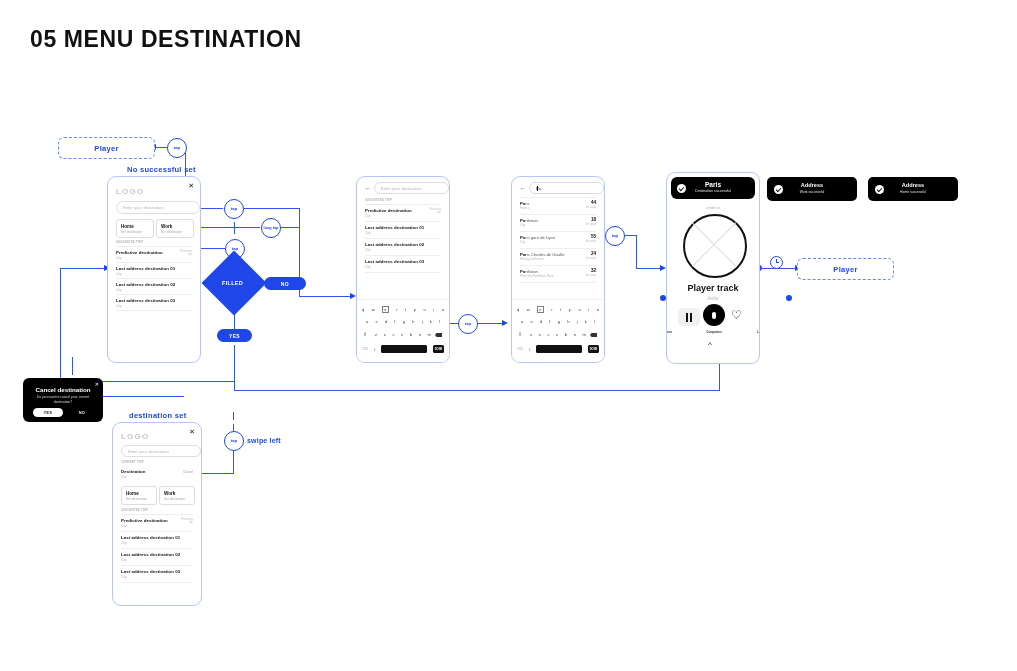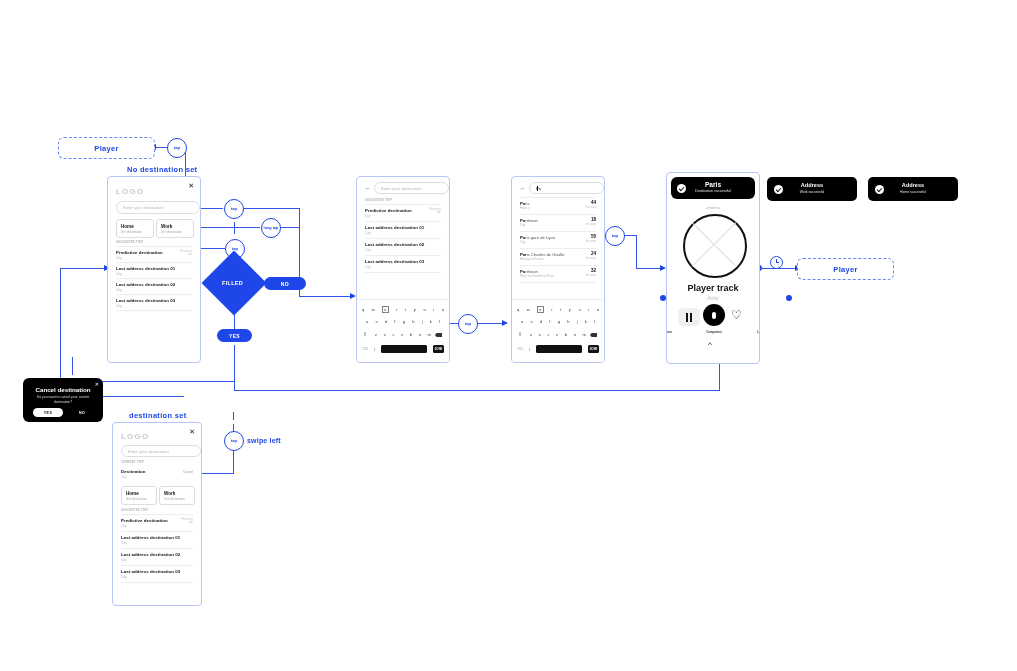--- a/index.html
+++ b/index.html
@@ -47,21 +47,21 @@
   .dashbox{position:absolute;border:1px dashed #6b86f2;border-radius:6px;
            display:flex;align-items:center;justify-content:center;
            color:#1f46e8;font-size:7.5px;font-weight:bold;letter-spacing:.3px;background:#fff;}
 
   
   .clockc{position:absolute;width:11px;height:11px;border-radius:50%;border:1.1px solid #1f46e8;background:#fff;}
   .clockc:before{content:"";position:absolute;left:4.6px;top:1.8px;width:1px;height:3.6px;background:#1f46e8;}
   .clockc:after{content:"";position:absolute;left:5px;top:5.2px;width:3px;height:1px;background:#1f46e8;}
 
   
-  .phone{position:absolute;background:#fff;border:1px solid #b9c6f5;border-radius:4px;overflow:hidden;}
+  .phone{position:absolute;background:#fff;border:1px solid #b9c6f5;border-radius:9px;overflow:hidden;}
 
   .logo{position:absolute;font-size:8px;color:#c9c9c9;font-weight:bold;letter-spacing:1.2px;}
   .xclose{position:absolute;font-size:7px;color:#222;font-weight:bold;line-height:1;}
 
   .searchfield{position:absolute;border:1px solid #ddd;border-radius:9px;background:#fff;
                display:flex;align-items:center;padding-left:6px;}
   .searchfield span{font-size:4.2px;color:#b5b5b5;}
   .searchfield.typed span{color:#333;}
 
   .chip{position:absolute;border:1px solid #ddd;border-radius:3px;background:#fff;}
@@ -129,20 +129,21 @@
   .pl-mic .micbody{width:4px;height:7px;background:#fff;border-radius:2px;position:relative;}
   .pl-heart{position:absolute;font-size:12px;color:#111;line-height:1;}
   .pl-cap{position:absolute;width:100%;text-align:center;font-size:2.8px;color:#333;font-weight:bold;}
   .pl-chev{position:absolute;font-size:8px;color:#111;line-height:1;}
 </style>
 </head>
 <body>
 
 <div class="canvas">
 
+  <div class="abs page-title">05 MENU DESTINATION</div>
 
   <div class="ln lnh abs" style="left:152px;top:147px;width:24px;"></div>
   <div class="arrow arr-l abs" style="left:150px;top:143.5px;"></div>
   <div class="ln lnv abs" style="left:185px;top:147px;height:44px;"></div>
   <div class="ln lnh abs" style="left:185px;top:191px;width:6px;"></div>
 
   <div class="dot abs" style="left:177px;top:205px;"></div>
   <div class="ln lnh abs" style="left:180px;top:208px;width:43px;"></div>
   <div class="ln lnh abs" style="left:241px;top:208px;width:59px;"></div>
   <div class="ln lnv abs" style="left:299px;top:208px;height:88px;"></div>
@@ -238,21 +239,21 @@
   <div class="diamond" style="left:211px;top:260px;"></div>
   <div class="diamond-lbl" style="left:222px;top:280px;">FILLED</div>
 
   <div class="pill" style="left:264px;top:277px;width:42px;">
     <span>NO</span>
   </div>
   <div class="pill" style="left:217px;top:329px;width:35px;">
     <span>YES</span>
   </div>
 
-  <div class="sectlabel" style="left:127px;top:165px;">No destination set</div>
+  <div class="sectlabel" style="left:127px;top:165px;">No successful set</div>
   <div class="sectlabel" style="left:129px;top:411px;">destination set</div>
 
   <div class="phone" style="left:107px;top:176px;width:92px;height:185px;">
     <div class="logo" style="left:8px;top:10px;">LOGO</div>
     <div class="xclose" style="right:6px;top:5px;">✕</div>
 
     <div class="searchfield" style="left:8px;top:24px;width:76px;height:11px;">
       <span>Enter your destination</span>
     </div>
 

